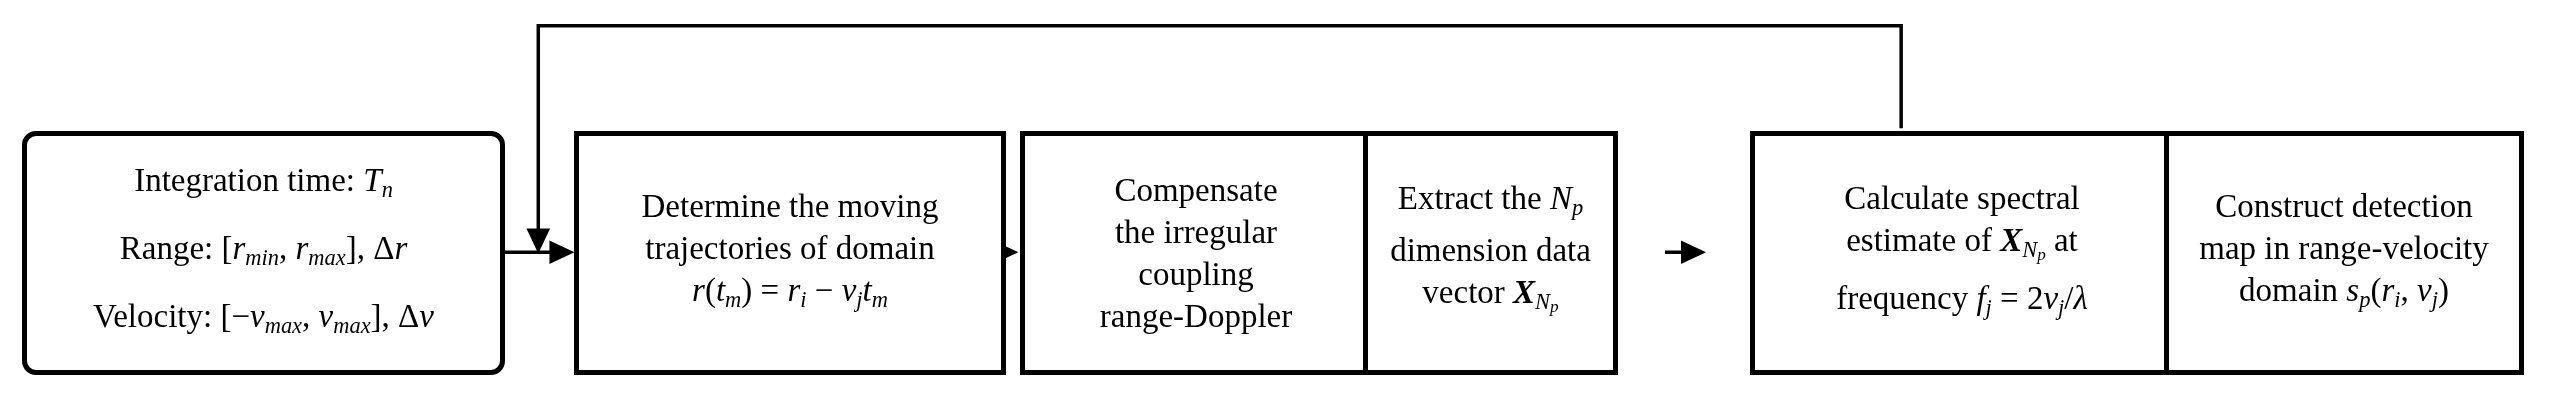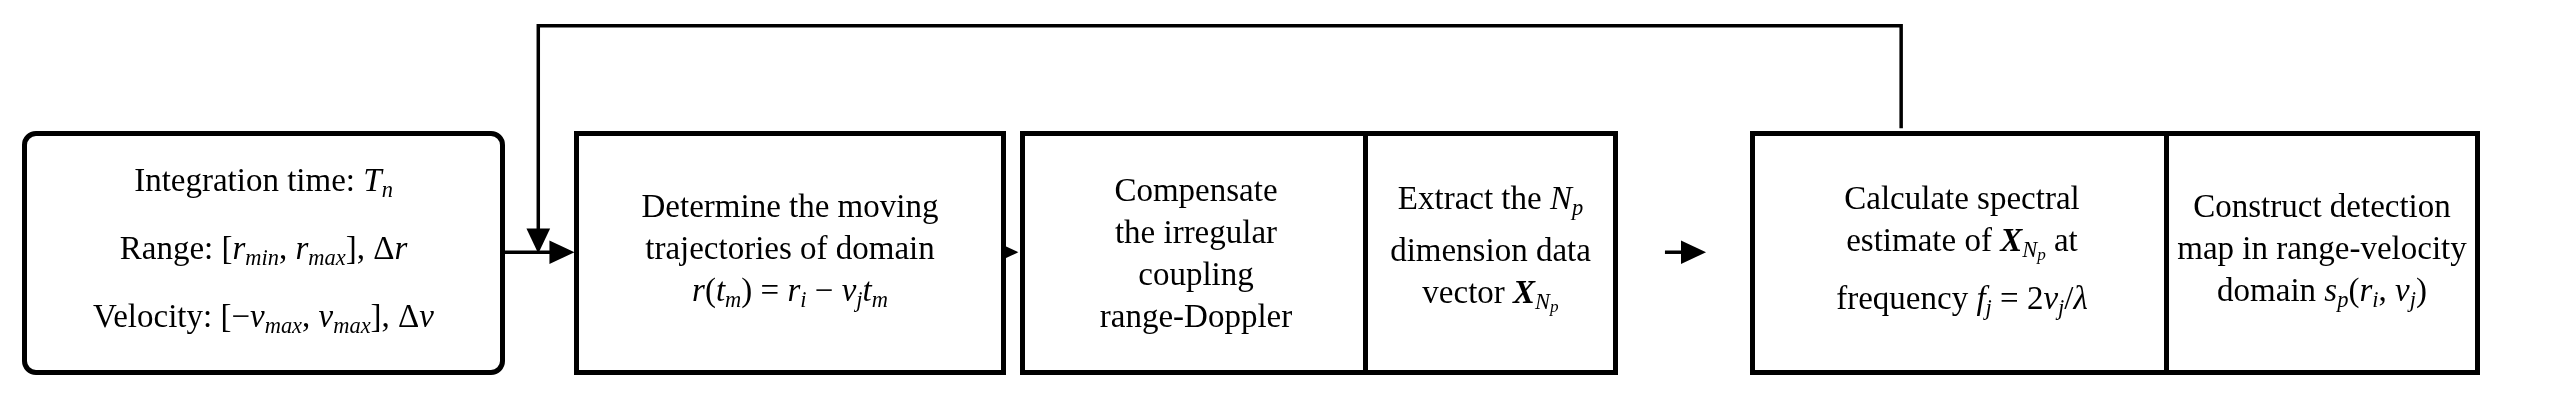--- a/index.html
+++ b/index.html
@@ -36,21 +36,21 @@
   .it  { font-style: italic; }
   .bd  { font-weight: bold; }
   .sub1 { font-size: 68%; vertical-align: -0.28em; }
   .sub2 { font-size: 52%; vertical-align: -0.55em; }
 
   #b1 { left: 22px;   width: 483px; }
   #b2 { left: 574px;  width: 432px; }
   #b3 { left: 1020px; width: 352px; }
   #b4 { left: 1363px; width: 255px; justify-content: center; }
   #b5 { left: 1708px; width: 424px; margin-left: 42px; }
-  #b6 { left: 2164px; width: 316px; }
+  #b6 { left: 2164px; width: 360px; }
 </style>
 </head>
 <body>
 
 <div class="canvas">
 
   <svg class="connectors" viewBox="0 0 3696 587" xmlns="http://www.w3.org/2000/svg">
 
     <g>
       <line x1="721" y1="362" x2="792" y2="362" stroke-width="5" stroke="#000000"></line>

